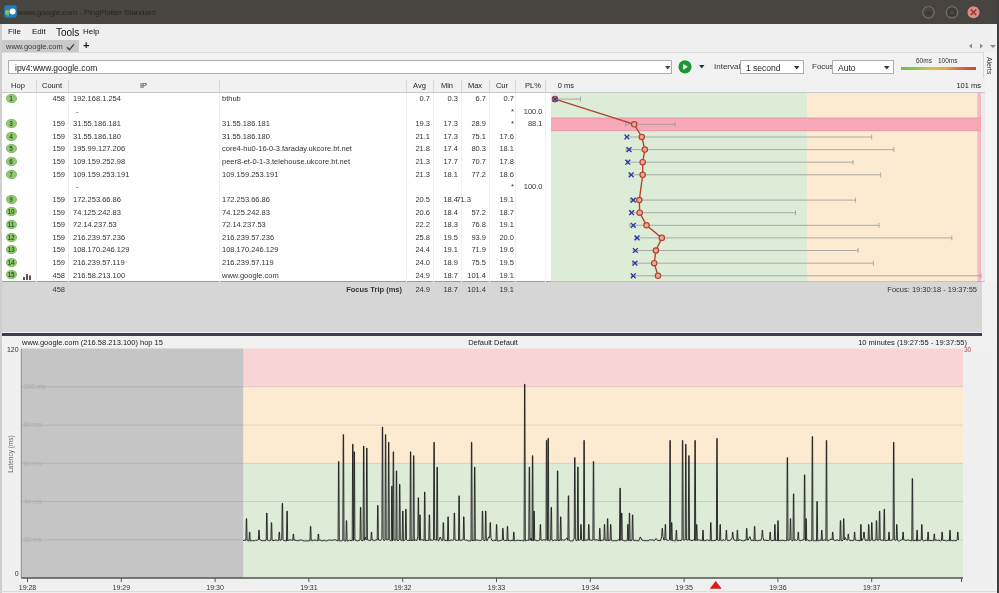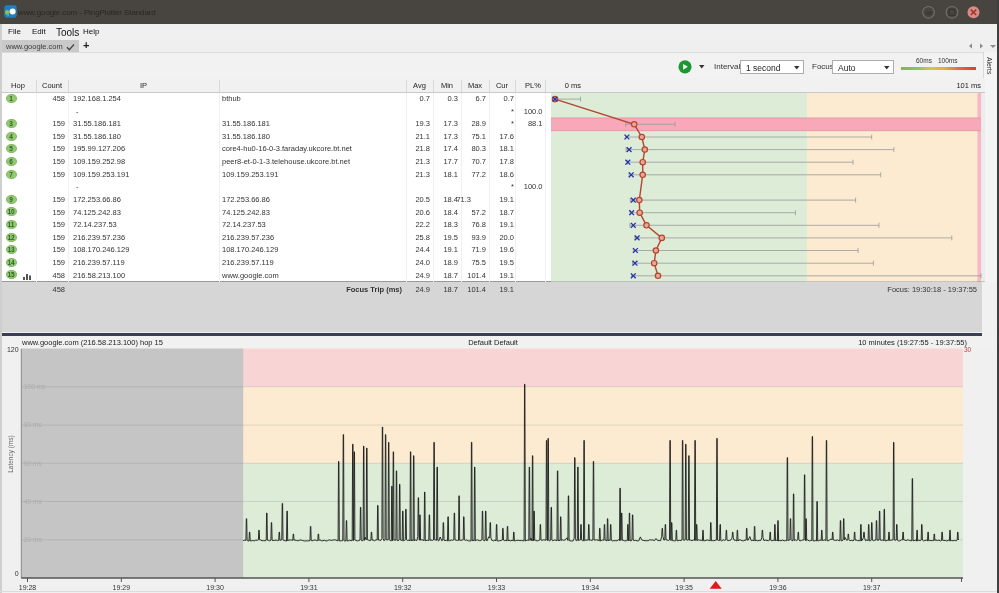--- a/index.html
+++ b/index.html
@@ -48,20 +48,26 @@
   </div>
   <div class="abs" style="left:83px;top:0px;font-size:11px;color:#222;font-weight:bold">+</div>
   <svg class="abs" style="left:968px;top:3px" width="30" height="8">
     <path d="M4 1.5l-3 2.5l3 2.5z" fill="#8a8a8a"></path>
       <path d="M12 1.5l3 2.5l-3 2.5z" fill="#8a8a8a"></path>
       <path d="M22 3l3 3l3-3z" fill="#8a8a8a"></path>
   </svg>
 </div>
 
 <div class="abs" style="left:0;top:52px;width:999px;height:26px;background:#f2f2f2;border-top:1px solid #dcdcdc">
+  <div class="sel big" style="left:8px;top:6.5px;width:664px;height:14.5px">
+    <span class="abs" style="left:6px;top:2.5px">ipv4:www.google.com</span>
+    <svg class="abs" style="left:656px;top:5.5px" width="6" height="5">
+        <path d="M0 0l2.75 3.5L5.5 0z" fill="#444"></path>
+      </svg>
+  </div>
   <svg class="abs" style="left:678px;top:6.5px" width="15" height="14">
       <circle cx="7" cy="6.8" r="6.6" fill="#1d9733"></circle>
       <path d="M5.2 3.9v5.8l4.6-2.9z" fill="#fff"></path>
     </svg>
   <div class="abs" style="left:695px;top:6.5px;width:13px;height:14.5px">
     <svg class="abs" style="left:4px;top:5.5px" width="6" height="5">
         <path d="M0 0l2.75 3.5L5.5 0z" fill="#333"></path>
       </svg>
   </div>
   <span class="abs" style="left:714px;top:9px;font-size:8px;color:#333">Interval</span>
@@ -97,21 +103,21 @@
     <div class="abs" style="left:515px;top:1.5px;width:1px;height:12px;background:#d8d8d8"></div>
     <div class="abs" style="left:545px;top:1.5px;width:1px;height:12px;background:#d8d8d8"></div>
   <div class="hdrcell" style="left:0;width:36px">Hop</div>
   <div class="hdrcell" style="left:36px;width:32px">Count</div>
   <div class="hdrcell" style="left:68px;width:151px">IP</div>
   <div class="hdrcell" style="left:406px;width:27px">Avg</div>
   <div class="hdrcell" style="left:433px;width:28px">Min</div>
   <div class="hdrcell" style="left:461px;width:28px">Max</div>
   <div class="hdrcell" style="left:489px;width:26px">Cur</div>
   <div class="hdrcell" style="left:518px;width:30px">PL%</div>
-  <div class="hdrcell" style="left:551px;width:30px;text-align:right">0 ms</div>
+  <div class="hdrcell" style="left:551px;width:30px;text-align:center">0 ms</div>
   <div class="hdrcell" style="left:935px;width:46px;text-align:right">101 ms</div>
 </div>
 
 <div class="abs" style="left:0;top:93px;width:985px;height:188.5px;background:#fff;border-bottom:1px solid #9a9a9a">
   <div class="vsep" style="left:36px;top:0;height:188.5px"></div>
   <div class="vsep" style="left:68px;top:0;height:188.5px"></div>
   <div class="vsep" style="left:219px;top:0;height:188.5px"></div>
   <div class="vsep" style="left:406px;top:0;height:188.5px"></div>
   <div class="vsep" style="left:433px;top:0;height:188.5px"></div>
   <div class="vsep" style="left:461px;top:0;height:188.5px"></div>

